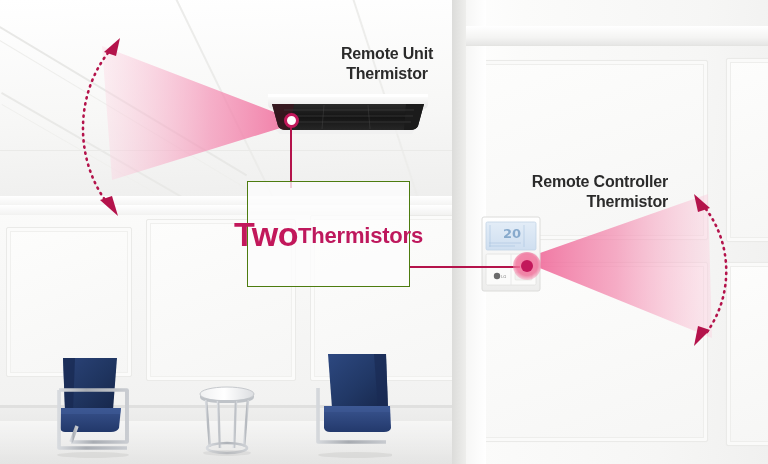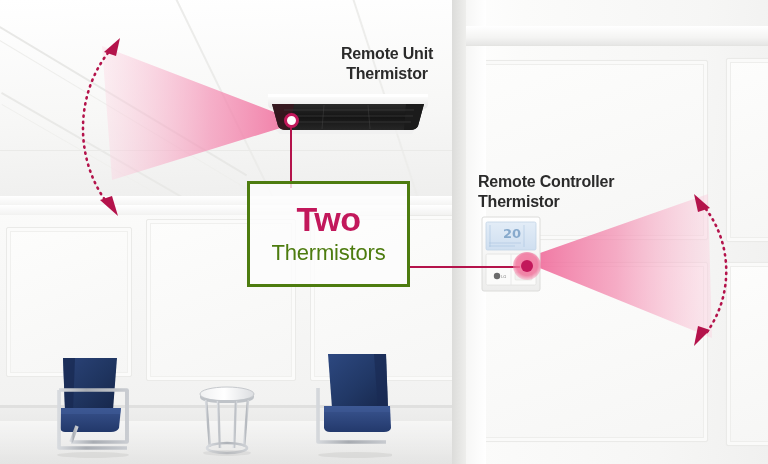--- a/index.html
+++ b/index.html
@@ -120,43 +120,43 @@
     content:"";
     position:absolute; left:8px; top:8px; width:12px; height:12px;
     border-radius:50%;
     background:#c2185b;
   }
 
   
   #callout {
     left:247px; top:181px; width:163px; height:106px;
     background:rgba(252,252,252,.80);
-    border:3px solid #4d7c0f;
+    border:1px solid #4d7c0f;
     z-index:25;
-    display:flex; flex-direction:column;
+    display:flex; flex-direction:row;
     align-items:center; justify-content:center;
   }
   #callout-two {
     font-size:34px; font-weight:bold; color:#c2185b;
     line-height:1.0; letter-spacing:-.5px;
   }
   #callout-therm {
-    font-size:22px; font-weight:400; color:#4d7c0f;
+    font-size:22px; font-weight:700; color:#be185d;
     line-height:1.25; margin-top:3px; letter-spacing:-.2px;
   }
 
   
   .label {
     position:absolute; z-index:26;
     color:#2b2b2b; font-weight:bold;
     line-height:1.24; letter-spacing:-.2px;
   }
   #label-indoor { left:302px; top:44px; width:170px; font-size:16px; text-align:center; }
   #label-indoor .l2 { display:block; }
-  #label-remote { left:478px; top:172px; width:190px; font-size:16px; }
+  #label-remote { left:478px; top:172px; width:190px; font-size:16px;text-align:right; }
 
   
   .chair { position:absolute; z-index:15; }
   #chair-left { left:57px; top:352px; width:126px; height:106px; }
   #chair-right { left:266px; top:350px; width:126px; height:108px; }
   #table { left:198px; top:385px; width:58px; height:72px; z-index:15; }
 </style>
 </head>
 <body>
 

